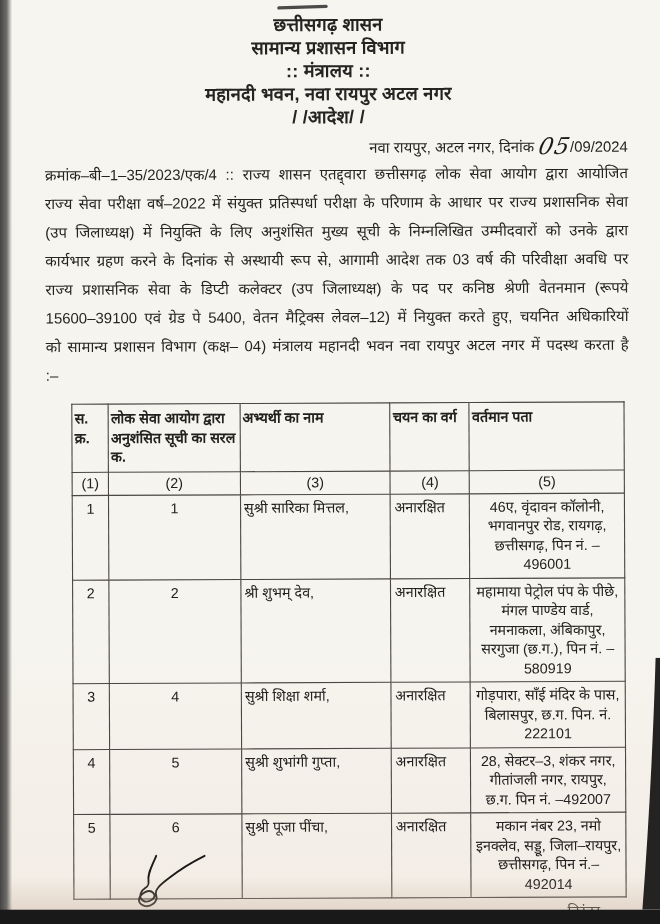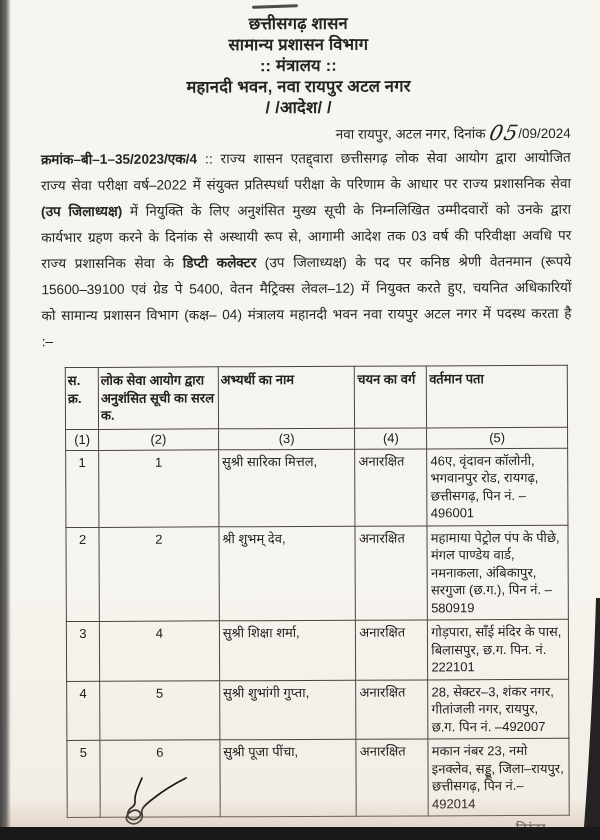--- a/index.html
+++ b/index.html
@@ -15,32 +15,32 @@
   .dateline{margin-top:7px;margin-right:28px;text-align:right;font-size:13.5px;white-space:nowrap;}
   .handwritten{
     display:inline-block;font-family:"DejaVu Serif",serif;font-style:italic;
     font-size:21px;line-height:10px;transform:skewX(-12deg);letter-spacing:1px;
     position:relative;top:2px;color:#1e1c1a;
   }
   .body-para{
     margin:3px 28px 0 42px;text-align:justify;font-size:13.6px;line-height:26px;
     word-spacing:2px;
   }
-  .body-para .b{font-weight:700;}
+  .body-para .b{font-weight:400;}
   table.doc{
     margin:12px 0 0 65px;border-collapse:collapse;width:503px;
     font-size:13px;color:#23211f;
   }
   table.doc th,table.doc td{border:1.4px solid #4a4641;vertical-align:top;padding:3px 3px;line-height:17.5px;}
   table.doc th{font-weight:700;text-align:left;padding:4px 2px;}
   tr.colnums td{text-align:center;padding:1px 2px;height:18px;}
   td.c-sn,td.c-list{text-align:center;}
   td.c-name{text-align:left;padding-left:8px;margin-left:39px;}
   td.c-cat{text-align:left;}
-  td.c-addr{text-align:left;}
+  td.c-addr{text-align:center;}
   .continuation{margin:3px 30px 0 0;text-align:right;font-size:13.5px;}
   .signature{position:absolute;left:108px;top:768px;width:96px;height:62px;}
   
   .edge-left{position:absolute;left:0;top:0;width:11px;height:100%;
     background:linear-gradient(90deg,#454443 0%,#6e6c69 55%,rgba(110,108,105,0) 100%);z-index:6;}
   .edge-bottom{position:absolute;left:0;bottom:0;width:100%;height:13px;background:#191919;z-index:7;}
   .shade-bottom{position:absolute;left:0;bottom:13px;width:100%;height:30px;
     background:linear-gradient(180deg,rgba(210,188,170,0) 0%,rgba(205,180,160,.38) 100%);z-index:5;}
   .edge-right-low{position:absolute;right:0;top:598px;width:20px;height:229px;z-index:6;}
   .mark-top{position:absolute;left:252px;top:5px;width:46px;height:3px;background:#4c4b4a;

